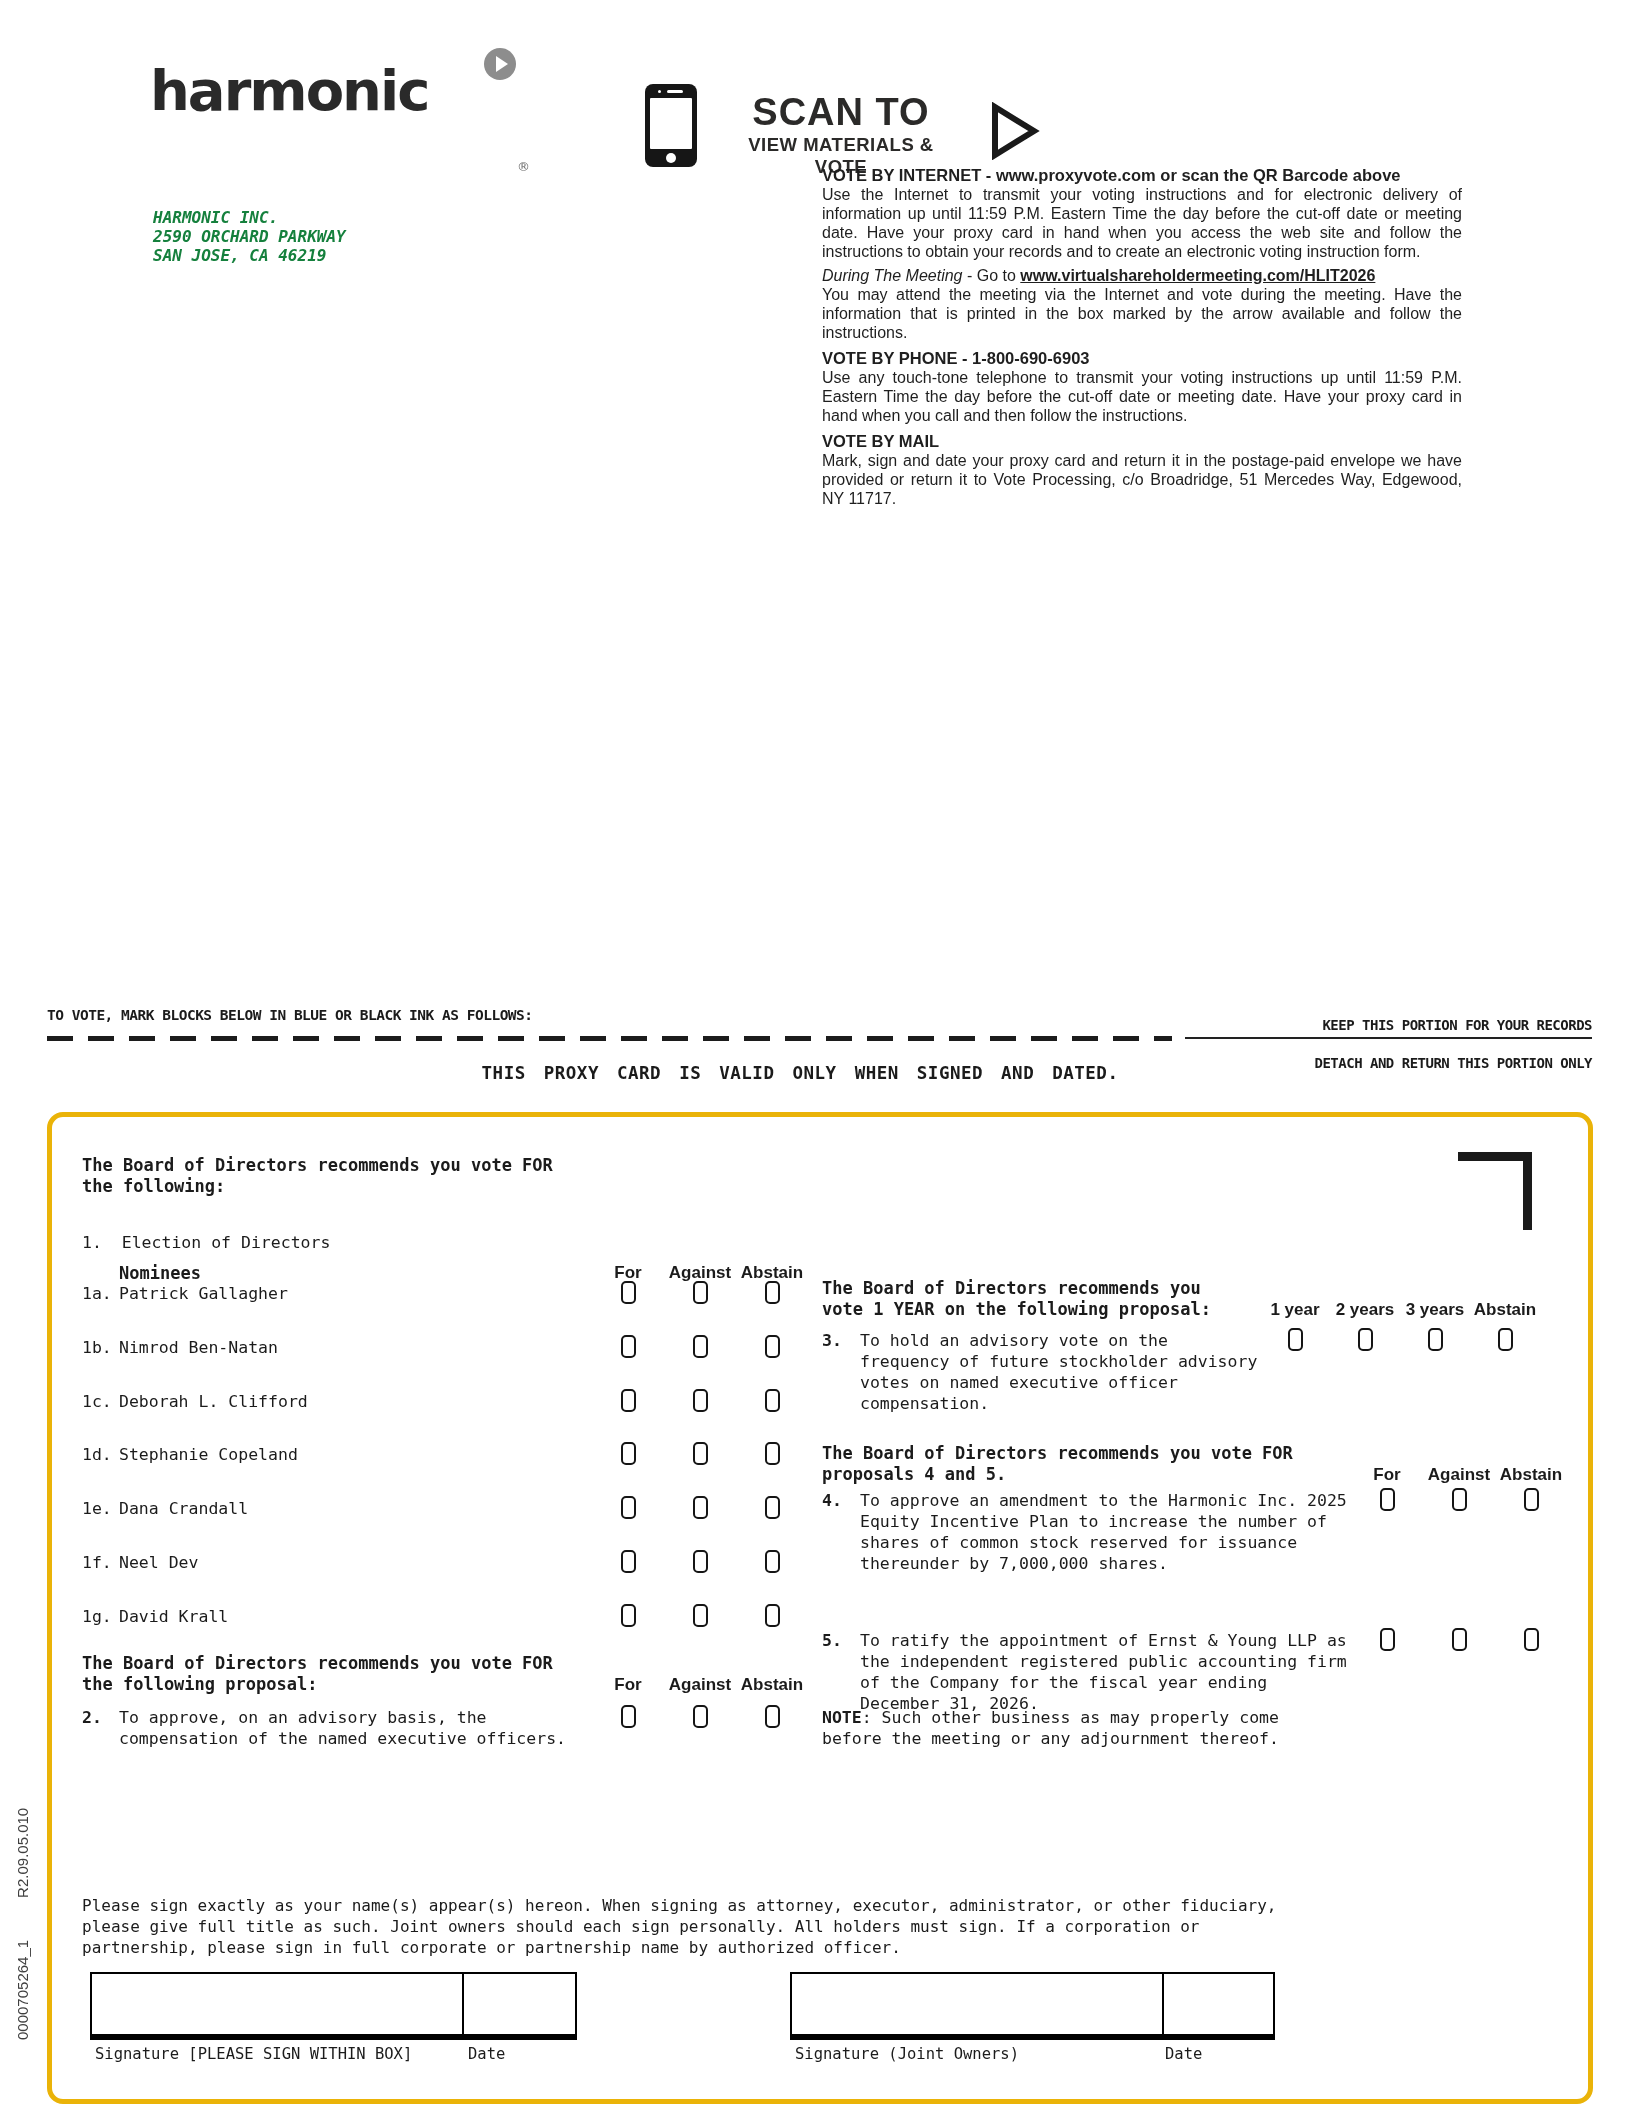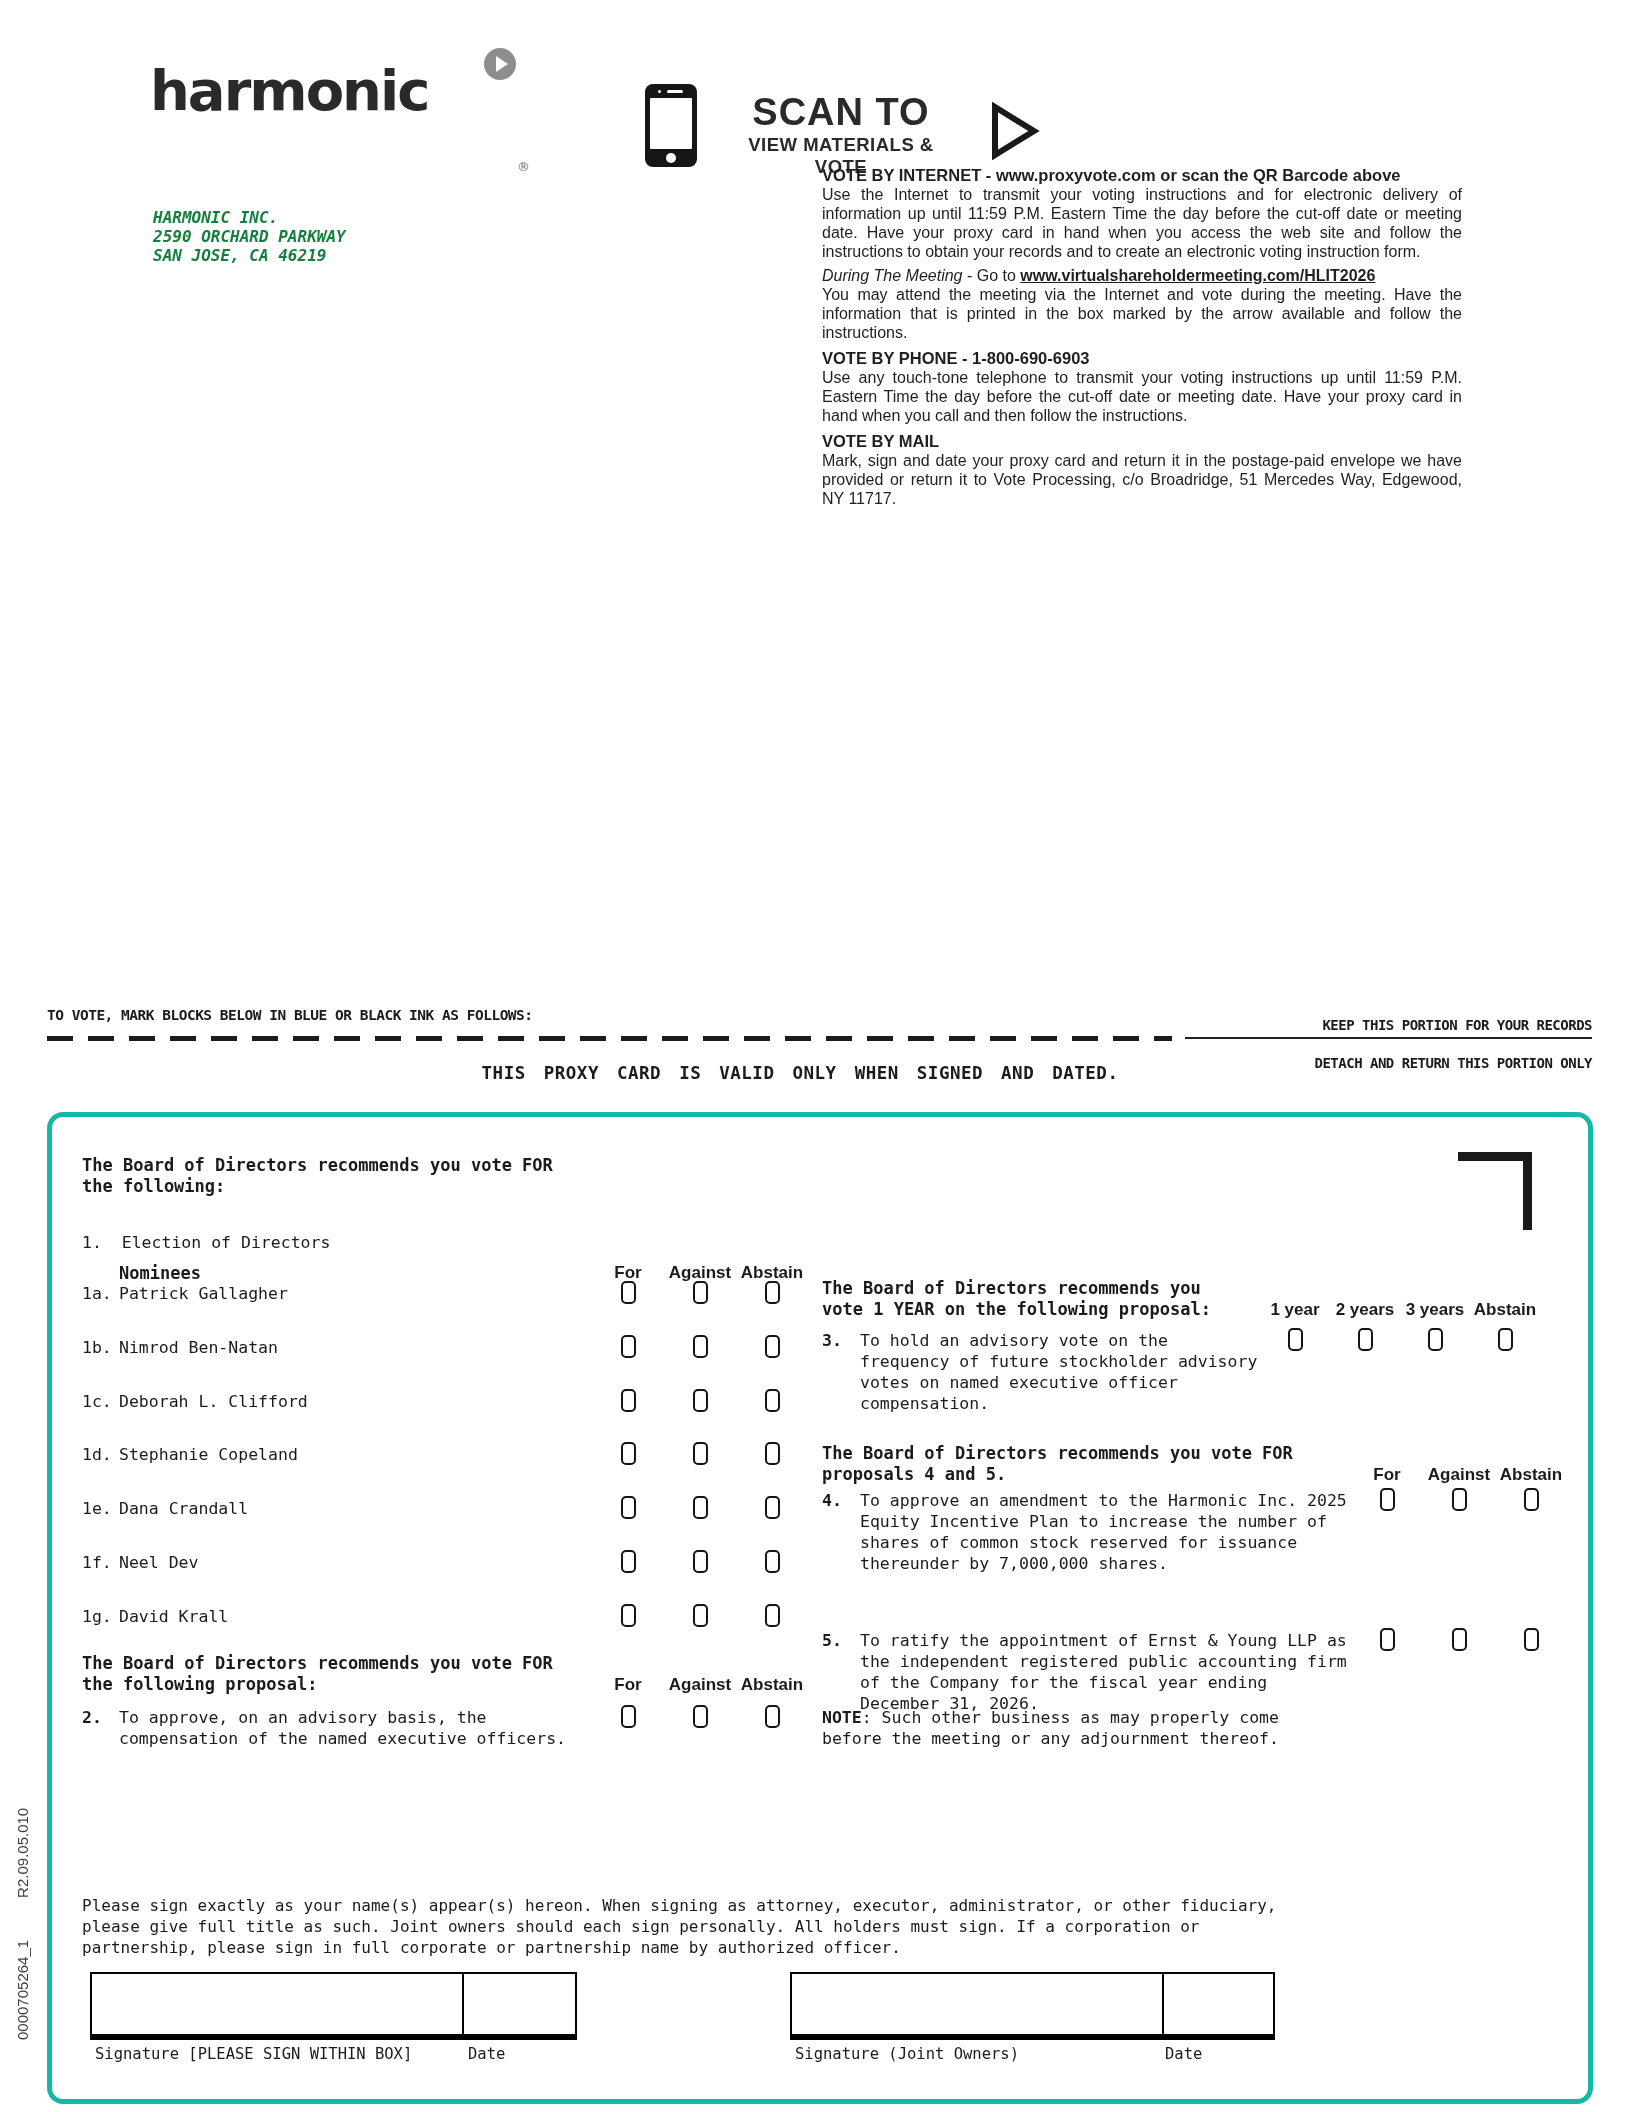--- a/index.html
+++ b/index.html
@@ -64,21 +64,21 @@
     position:absolute; left:47px; top:1036px; width:1125px; height:5px;
     background:repeating-linear-gradient(90deg,#1c1c1c 0 26px, transparent 26px 41px);
   }
   .valid-note {
     position:absolute; left:300px; top:1063px; width:1000px; text-align:center;
     font-weight:bold; font-size:17.5px; word-spacing:7px; letter-spacing:0.5px;
   }
   
   .card {
     position:absolute; left:47px; top:1112px; width:1546px; height:992px;
-    border:5px solid #14b8a6; border-radius:16px; background:#ffffff;
+    border:5px solid #eab308; border-radius:16px; background:#ffffff;
   }
   .corner-mark {
     position:absolute; left:1406px; top:35px; width:74px; height:78px;
     border-top:9px solid #1a1a1a; border-right:9px solid #1a1a1a;
   }
   .bold { font-weight:bold; }
   .card .abs { position:absolute; }
   .rec { font-weight:bold; font-size:17px; line-height:21px; }
   .body-txt { font-size:16.5px; line-height:21px; }
   .hdr { font-family:"Liberation Sans", sans-serif; font-weight:bold; font-size:17px; text-align:center; }

